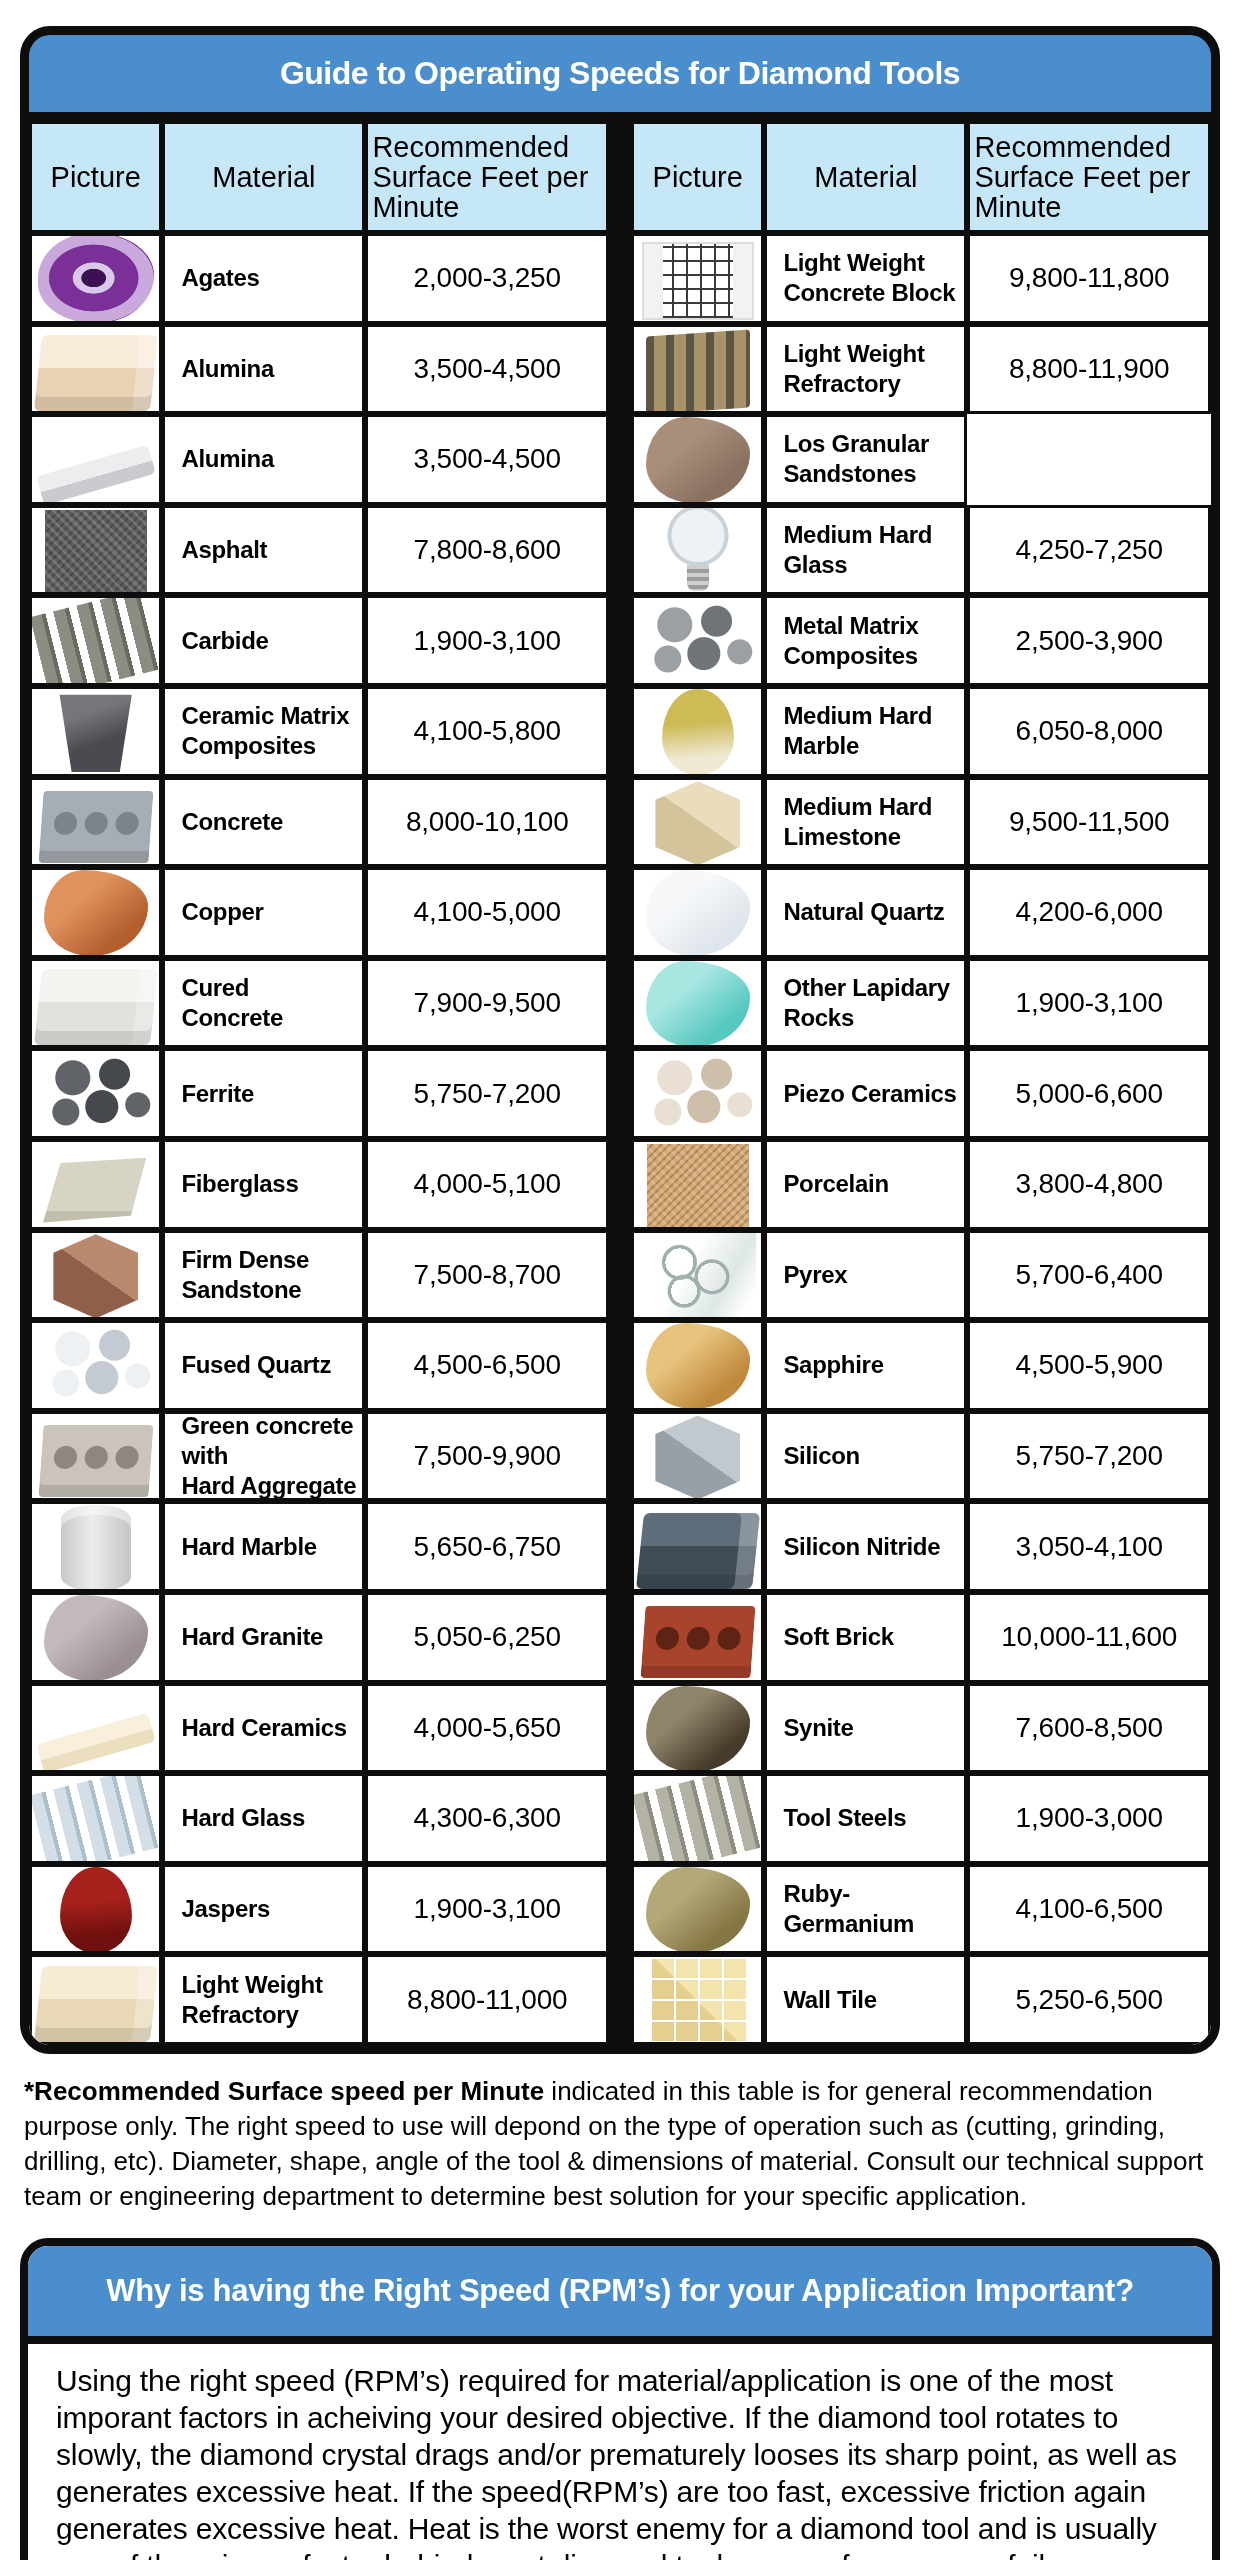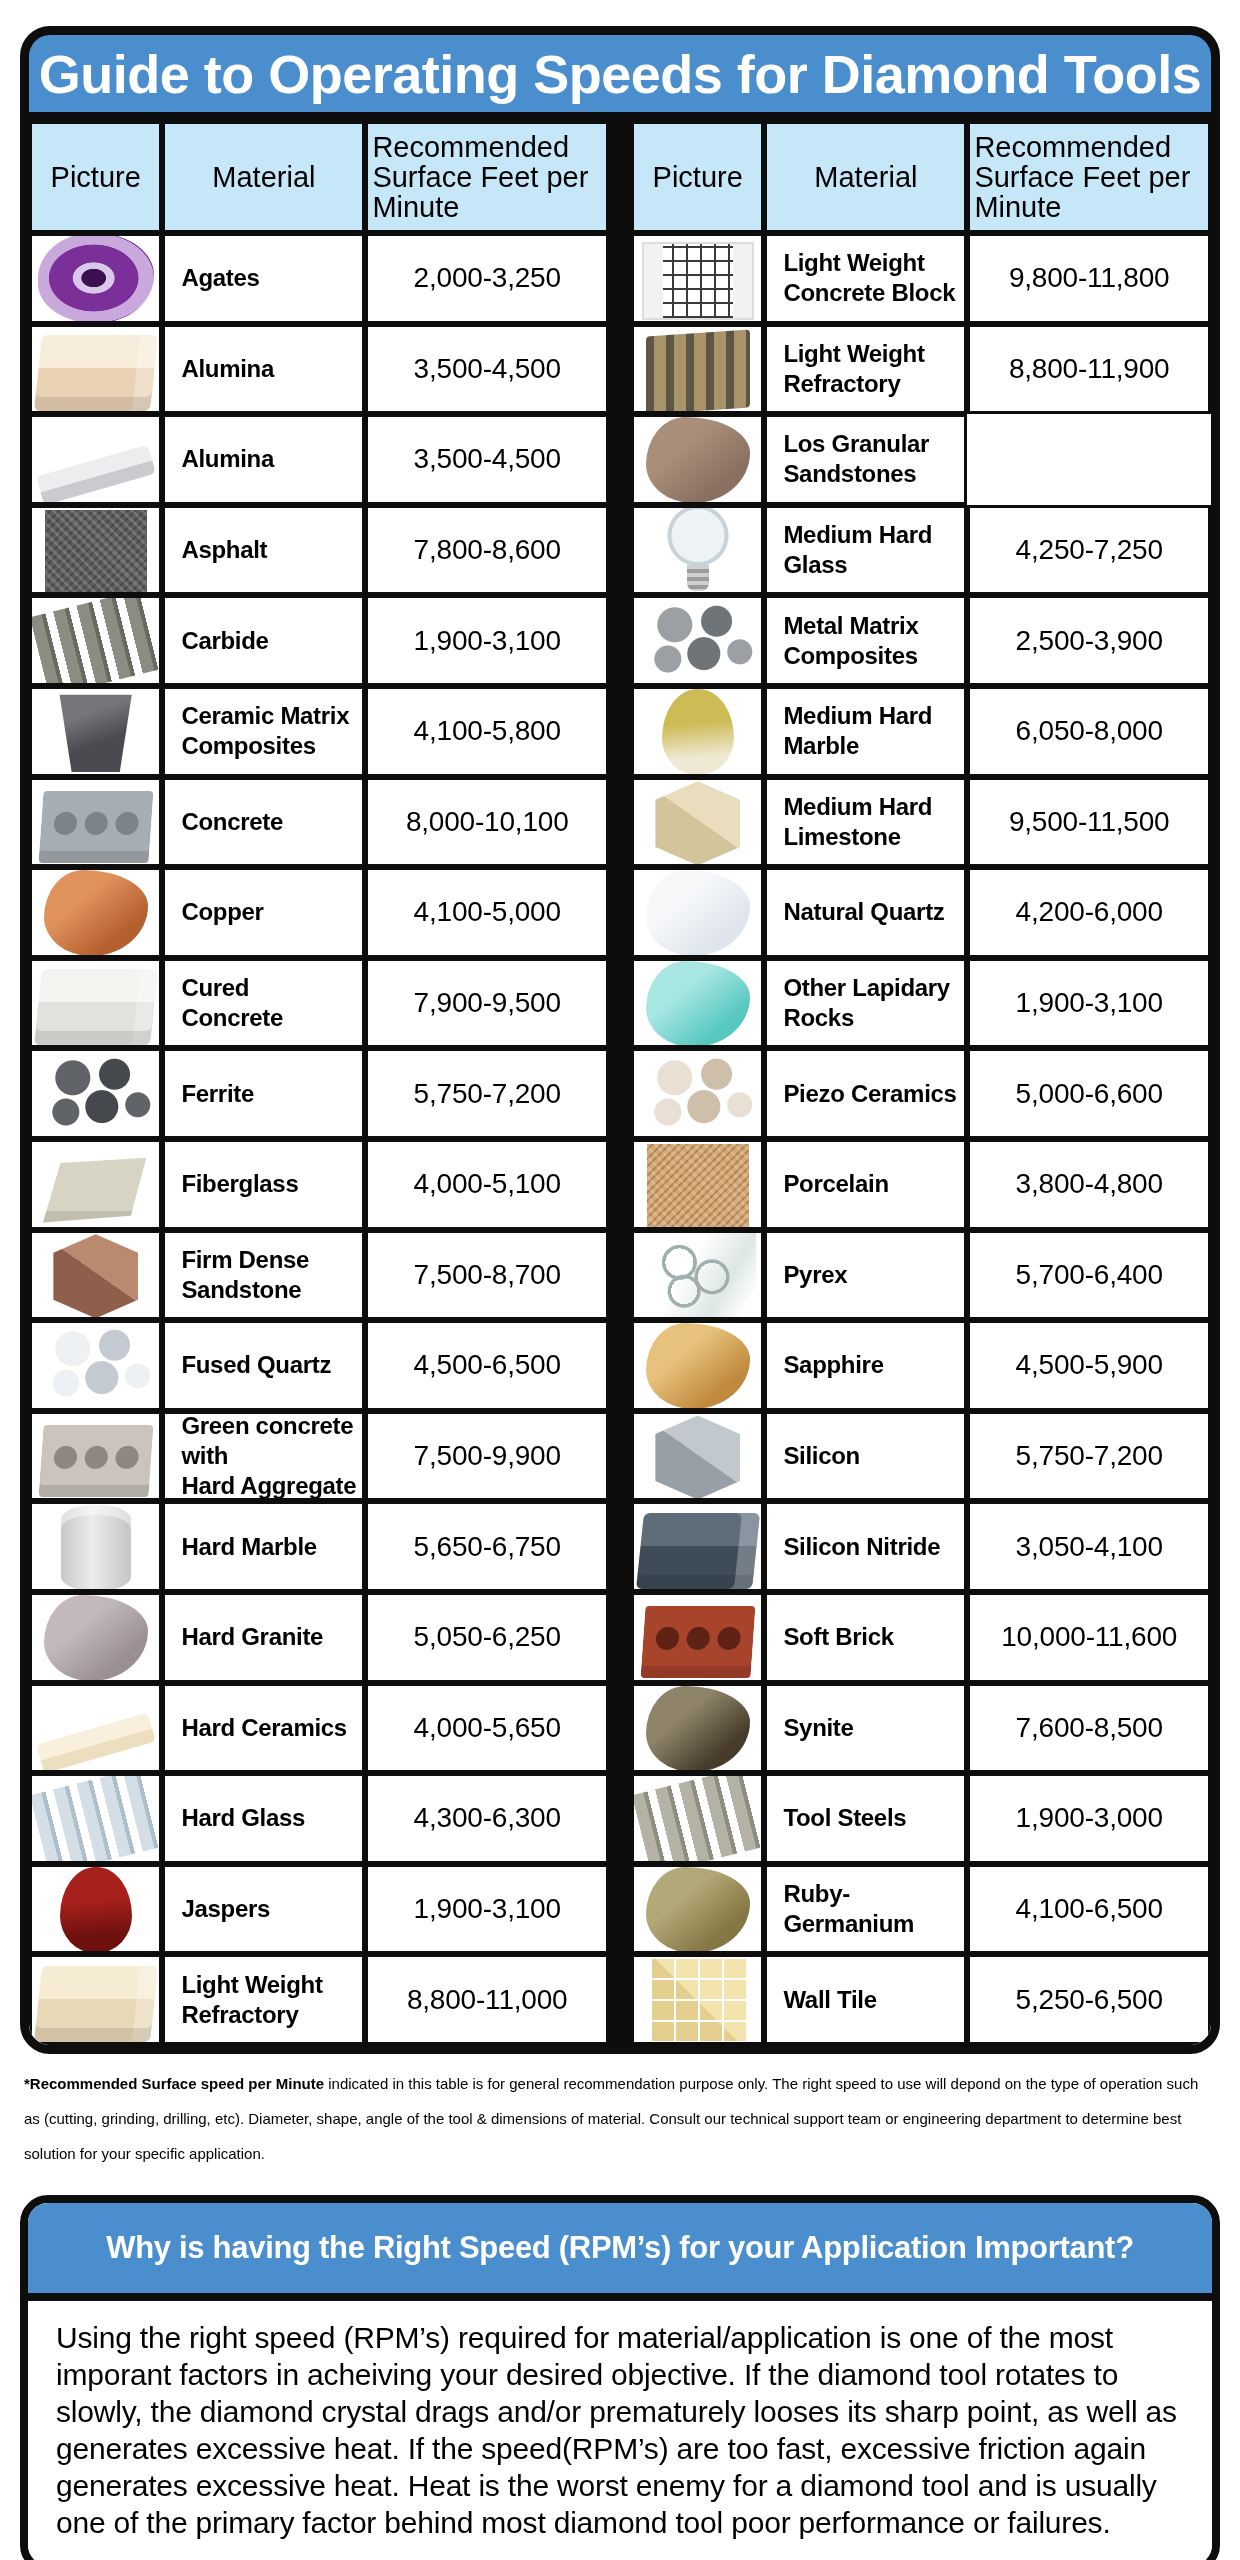--- a/index.html
+++ b/index.html
@@ -4,39 +4,39 @@
 <style>
   :root{ --blue:#4b8ecd; --lightblue:#c5e7f7; --grid:#0d0d0d; }
   *{box-sizing:border-box;}
   html,body{margin:0;padding:0;background:#fff;}
   body{width:1240px;font-family:"Liberation Sans","DejaVu Sans",sans-serif;color:#000;}
   .page{padding:26px 20px 14px;}
 
   
   .table-box{border:9px solid var(--grid);border-radius:30px;overflow:hidden;background:var(--grid);}
   .title-bar{height:86px;display:flex;align-items:center;justify-content:center;background:var(--blue);border-bottom:9px solid var(--grid);}
-  .title-bar h1{margin:0;font-size:54px;font-weight:700;color:#fff;letter-spacing:-0.5px;}
+  .title-bar h1{margin:0;font-size:32px;font-weight:700;color:#fff;letter-spacing:-0.5px;}
   .table-grid{display:flex;}
   .half{flex:1 1 0;display:flex;flex-direction:column;background:#fff;}
   .divider{flex:0 0 22px;background:var(--grid);}
   .row{display:flex;}
   .header-row{flex:0 0 112px;}
   .rows{height:1812px;display:flex;flex-direction:column;}
   .data-row{flex:1 1 0;min-height:80px;}
   .cell{border:3px solid var(--grid);background:#fff;display:flex;align-items:center;justify-content:center;overflow:hidden;}
   .pic-cell{flex:0 0 23%;}
   .mat-cell{flex:0 0 35%;justify-content:flex-start;padding-left:16px;padding-right:6px;}
   .val-cell{flex:1 1 0;padding:2px 6px;}
   .header-cell{background:var(--lightblue);font-weight:400;font-size:29px;line-height:30px;text-align:left;padding:4px;}
   .mat-cell.header-cell,.val-cell.header-cell{justify-content:center;padding-left:4px;}
   .material{font-weight:700;font-size:24px;line-height:30px;letter-spacing:-0.3px;white-space:pre-line;}
   .speed{font-size:28px;letter-spacing:-0.2px;text-align:center;}
 
   
-  .footnote{margin:12px 4px 24px;font-size:15px;line-height:35px;}
+  .footnote{margin:20px 4px 24px;font-size:26px;line-height:35px;}
   .footnote b{font-weight:700;}
 
   
   .bottom-box{border:8px solid var(--grid);border-radius:28px;overflow:hidden;}
   .bottom-heading{background:var(--blue);border-bottom:8px solid var(--grid);padding:16px 8px;text-align:center;}
   .bottom-heading h2{margin:11px;color:#fff;font-size:31px;font-weight:700;letter-spacing:-0.3px;white-space:nowrap;}
   .bottom-body{background:#fff;padding:18px 28px 24px;}
   .bottom-body p{margin:0;font-size:30px;line-height:37px;letter-spacing:-0.2px;}
 
   

